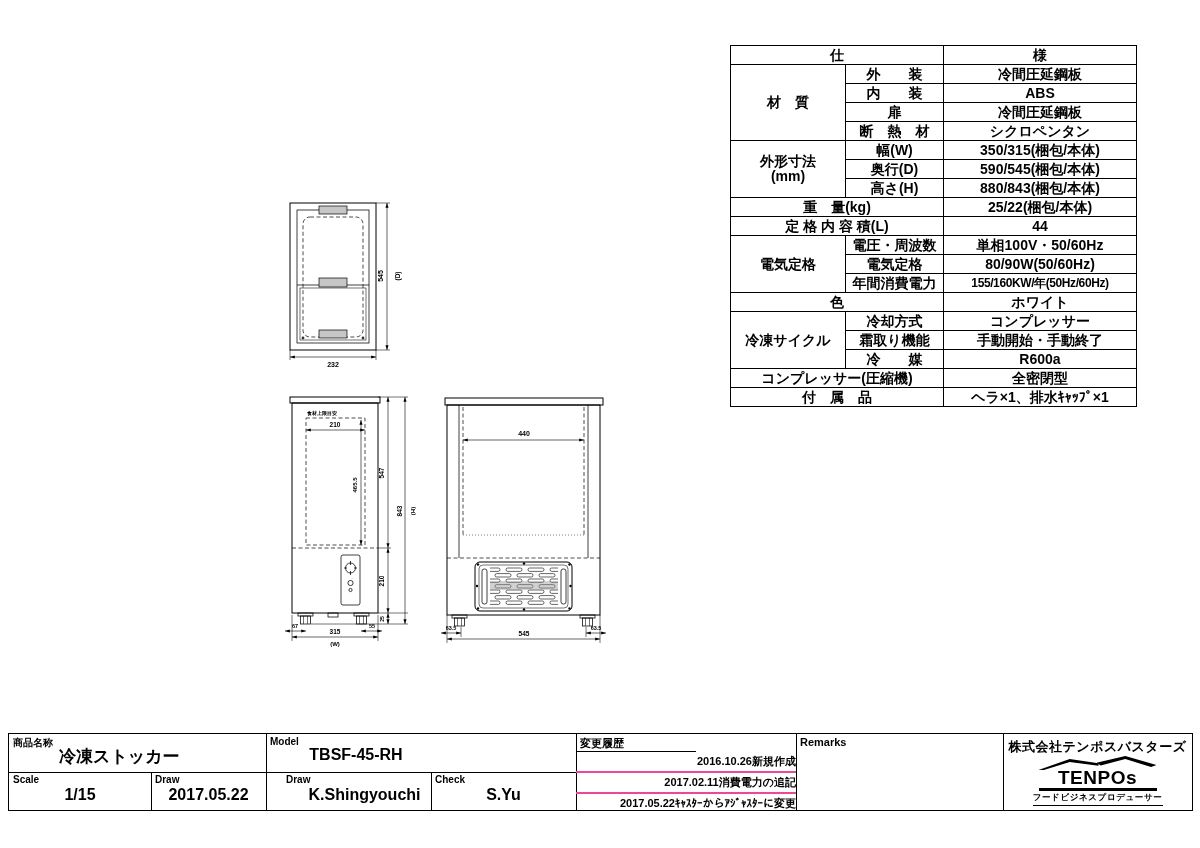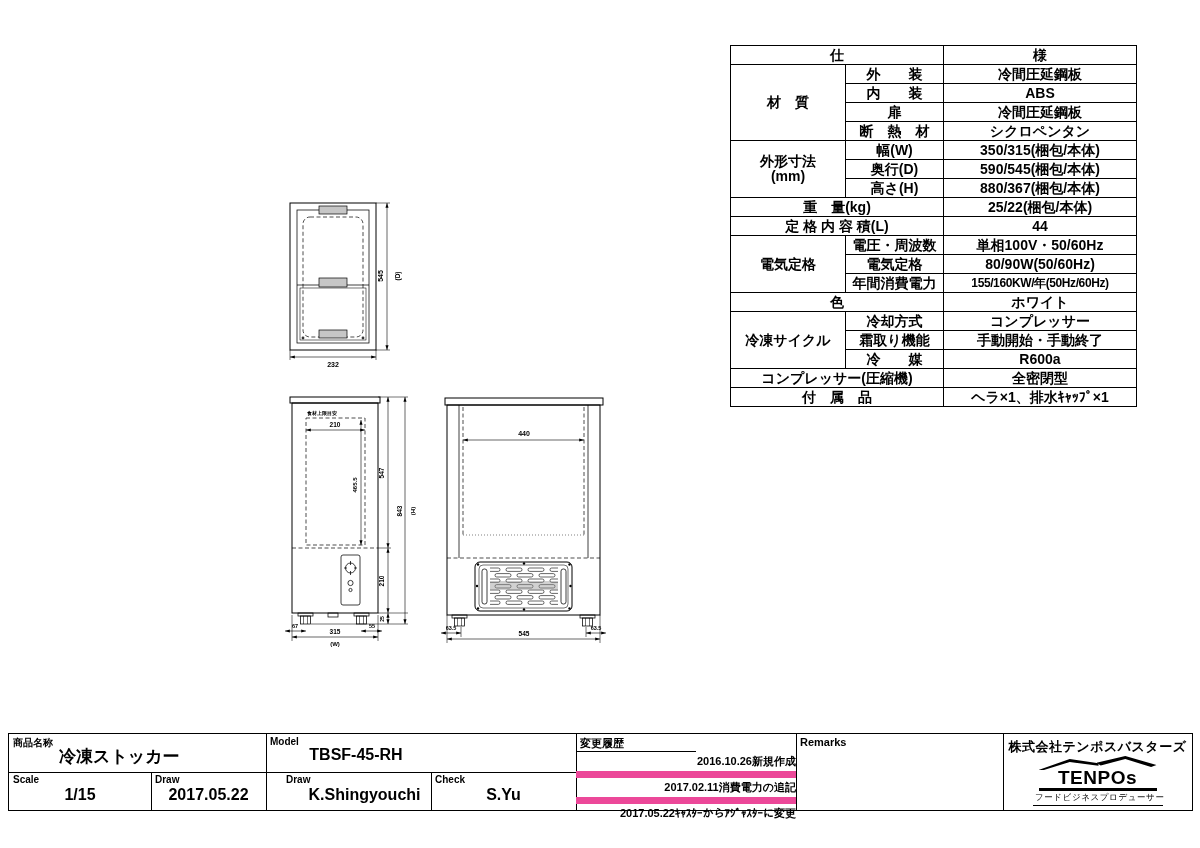--- a/index.html
+++ b/index.html
@@ -18,33 +18,33 @@
   .tb{position:absolute;left:8px;top:733px;width:1183px;height:76px;border:1px solid #000;font-weight:600;}
   .vline{position:absolute;top:0;bottom:0;width:1px;background:#000;}
   .hline{position:absolute;height:1px;background:#000;}
   .tb-label{position:absolute;left:4px;top:2px;font-size:10px;}
   .tb-value{position:absolute;left:0;right:0;text-align:center;font-size:16px;}
   .cell{position:absolute;}
   .hist-header{position:absolute;left:4px;top:2px;font-size:11px;}
   .hist-underline{position:absolute;left:0;top:17px;width:120px;height:1px;background:#000;}
   .hist-rows{position:absolute;left:0;top:18px;right:0;}
   .hist-row{height:19px;line-height:19px;padding-left:24px;font-size:11px;white-space:nowrap;text-align:right;}
-  .hist-row + .hist-row{border-top:7px solid #ec4899;padding-left:28px;}
+  .hist-row + .hist-row{border-top:2px solid #ec4899;padding-left:28px;}
   .hdate{display:inline-block;width:68px;}
   .company{position:absolute;left:994px;top:0;width:189px;height:76px;text-align:center;}
   .co-name{margin-top:4px;font-size:13px;font-weight:700;letter-spacing:0.5px;white-space:nowrap;}
   .logo{position:relative;width:134px;margin:3px auto 0;}
   .roof{position:absolute;background:#000;}
   .roof-l{left:8px;top:0;width:60px;height:11px;
           clip-path:polygon(0 100%,52% 0,100% 38%,100% 62%,52% 28%,9% 100%);}
   .roof-r{left:66px;top:-3px;width:60px;height:11px;
           clip-path:polygon(0 62%,48% 0,100% 82%,91% 100%,48% 28%,7% 86%);}
   .logo-text{padding-top:9px;font-size:19px;font-weight:900;line-height:1;letter-spacing:0.5px;}
   .logo-underline{width:118px;height:2.5px;background:#000;margin:1px auto 1px;}
-  .tagline{font-size:8.5px;font-weight:400;letter-spacing:0.6px;white-space:nowrap;text-align:right;}
+  .tagline{font-size:8.5px;font-weight:700;letter-spacing:0.6px;white-space:nowrap;}
   .tagline-line{width:130px;height:1px;background:#000;margin:1px auto 0;}
 
   
   svg .o{fill:none;stroke:#000;stroke-width:1;}
   svg .i{fill:none;stroke:#000;stroke-width:0.75;}
   svg .th{fill:none;stroke:#000;stroke-width:0.55;}
   svg .dsh{fill:none;stroke:#000;stroke-width:0.7;stroke-dasharray:4 2.5;}
   svg .dot{fill:none;stroke:#000;stroke-width:0.5;stroke-dasharray:1 2;}
   svg .dim{stroke:#000;stroke-width:0.6;fill:none;}
   svg .hdl{fill:#c6c6c6;stroke:#000;stroke-width:0.7;}
@@ -88,21 +88,21 @@
 (mm)</td>
           <td>幅(W)</td>
           <td>350/315(梱包/本体)</td>
         </tr>
         <tr>
           <td>奥行(D)</td>
           <td>590/545(梱包/本体)</td>
         </tr>
         <tr>
           <td>高さ(H)</td>
-          <td>880/367(梱包/本体)</td>
+          <td>880/843(梱包/本体)</td>
         </tr>
         <tr>
           <td colspan="2">重　量(kg)</td>
           <td>25/22(梱包/本体)</td>
         </tr>
         <tr>
           <td colspan="2">定 格 内 容 積(L)</td>
           <td>44</td>
         </tr>
         <tr>

